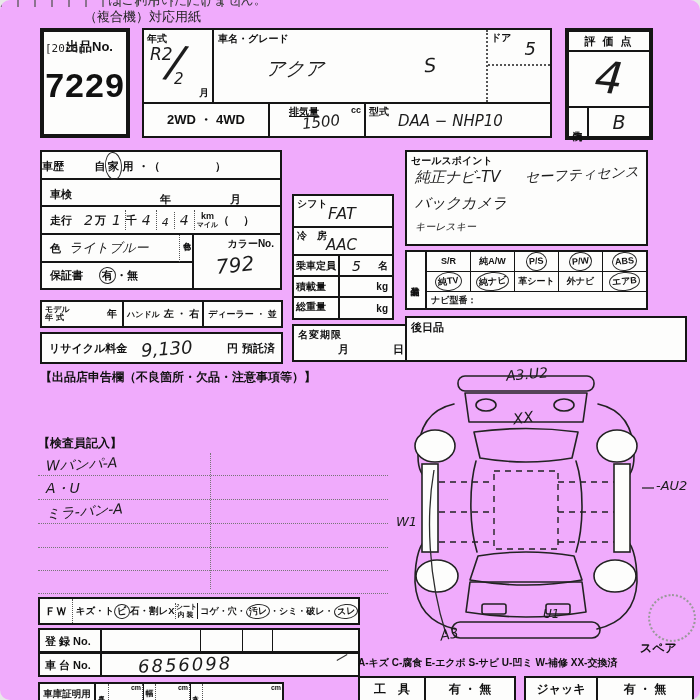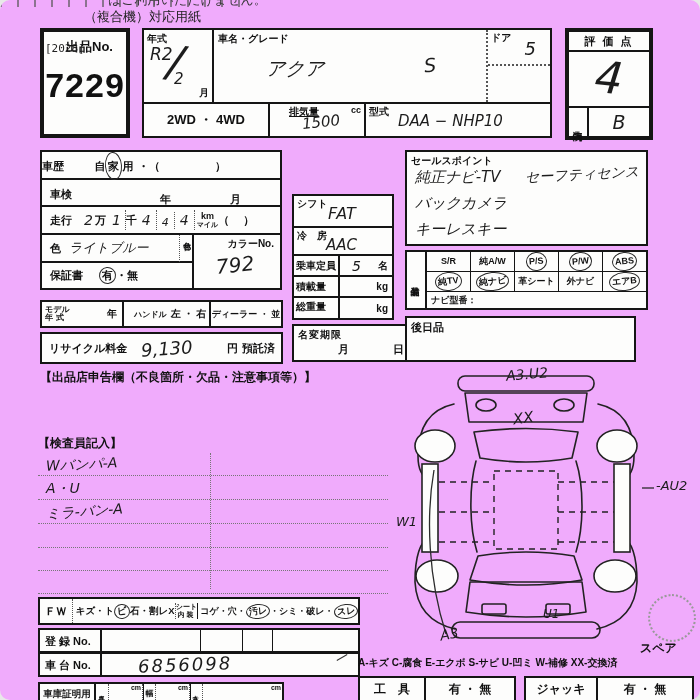--- a/index.html
+++ b/index.html
@@ -172,21 +172,21 @@
     <span class="abs lbl" style="top:2px;left:4px;letter-spacing:1px;">名変期限</span>
     <span class="abs lbl11" style="bottom:3px;left:44px;">月</span>
     <span class="abs lbl11" style="bottom:3px;right:6px;">日</span>
   </div>
 
   <div class="box" style="left:405px;top:150px;width:243px;height:96px;">
     <span class="abs lbl" style="top:2px;left:4px;">セールスポイント</span>
     <span class="abs hw" style="top:16px;left:8px;font-size:15px;">純正ナビ-TV</span>
     <span class="abs hw" style="top:14px;left:118px;font-size:14px;transform:rotate(-3deg);">セーフティセンス</span>
     <span class="abs hw" style="top:42px;left:8px;font-size:15px;">バックカメラ</span>
-    <span class="abs hw" style="top:68px;left:8px;font-size:15px;">キーレスキー</span>
+    <span class="abs hw" style="top:68px;left:8px;font-size:10px;">キーレスキー</span>
   </div>
 
   <div class="box row" style="left:405px;top:250px;width:243px;height:60px;">
     <div class="cell br2 vert" style="width:20px;font-size:9px;font-weight:bold;text-align:center;line-height:20px;">装備品</div>
     <div class="cell" style="flex:1;">
       <div class="row" style="height:20px;border-bottom:1.5px solid #151515;">
         <div class="cell" style="flex:1;border-right:1.5px solid #151515;text-align:center;font-size:9px;font-weight:bold;line-height:19px;">S/R</div>
         <div class="cell" style="flex:1;border-right:1.5px solid #151515;text-align:center;font-size:9px;font-weight:bold;line-height:19px;">純A/W</div>
         <div class="cell" style="flex:1;border-right:1.5px solid #151515;text-align:center;font-size:9px;font-weight:bold;line-height:17px;"><span class="hc">P/S</span></div>
         <div class="cell" style="flex:1;border-right:1.5px solid #151515;text-align:center;font-size:9px;font-weight:bold;line-height:17px;"><span class="hc">P/W</span></div>
@@ -196,33 +196,33 @@
         <div class="cell" style="flex:1;border-right:1.5px solid #151515;text-align:center;font-size:9px;font-weight:bold;line-height:17px;"><span class="hc">純TV</span></div>
         <div class="cell" style="flex:1;border-right:1.5px solid #151515;text-align:center;font-size:9px;font-weight:bold;line-height:17px;"><span class="hc">純ナビ</span></div>
         <div class="cell" style="flex:1;border-right:1.5px solid #151515;text-align:center;font-size:9px;font-weight:bold;line-height:19px;">革シート</div>
         <div class="cell" style="flex:1;border-right:1.5px solid #151515;text-align:center;font-size:9px;font-weight:bold;line-height:19px;">外ナビ</div>
         <div class="cell" style="flex:1;text-align:center;font-size:9px;font-weight:bold;line-height:17px;"><span class="hc">エアB</span></div>
       </div>
       <div class="cell" style="height:16px;font-size:9px;font-weight:bold;padding:2px 0 0 4px;">ナビ型番：</div>
     </div>
   </div>
 
-  <div class="box" style="left:405px;top:316px;width:231px;height:46px;">
+  <div class="box" style="left:405px;top:316px;width:282px;height:46px;">
     <span class="abs lbl" style="top:2px;left:4px;font-size:11px;">後日品</span>
   </div>
 
   <div class="box row" style="left:40px;top:300px;width:243px;height:28px;">
     <div class="cell br2 row" style="width:82px;align-items:center;">
       <span style="display:inline-block;line-height:1;margin-left:3px;">
         <span style="display:block;font-size:8px;font-weight:bold;">モデル</span>
         <span style="display:block;font-size:8px;font-weight:bold;letter-spacing:3px;">年式</span>
       </span>
       <span class="lbl" style="margin-left:auto;margin-right:5px;">年</span>
     </div>
-    <div class="cell br2 row" style="width:80px;align-items:center;margin-left:7px;">
+    <div class="cell br2 row" style="width:80px;align-items:center;">
       <span style="font-size:8px;font-weight:bold;margin-left:3px;">ハンドル</span>
       <span class="lbl" style="margin-left:4px;">左 ・ 右</span>
     </div>
     <div class="cell" style="flex:1;text-align:center;font-size:9px;font-weight:bold;line-height:24px;">ディーラー ・ 並行</div>
   </div>
 
   <div class="box row" style="left:40px;top:332px;width:243px;height:32px;border-width:2.5px;align-items:center;">
     <span class="lbl11" style="margin-left:7px;">リサイクル料金</span>
     <span class="hw" style="font-size:18px;margin-left:14px;transform:rotate(-4deg);">9,130</span>
     <span class="lbl11" style="margin-left:auto;margin-right:4px;">円</span>

